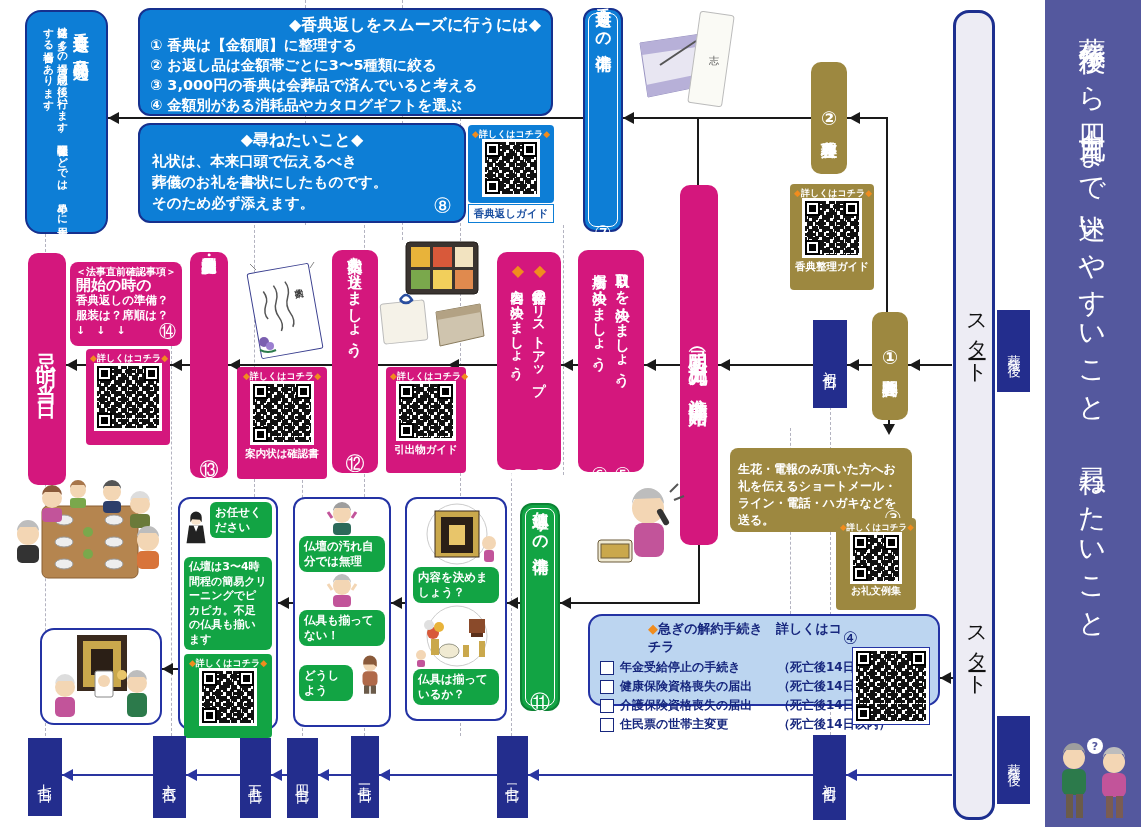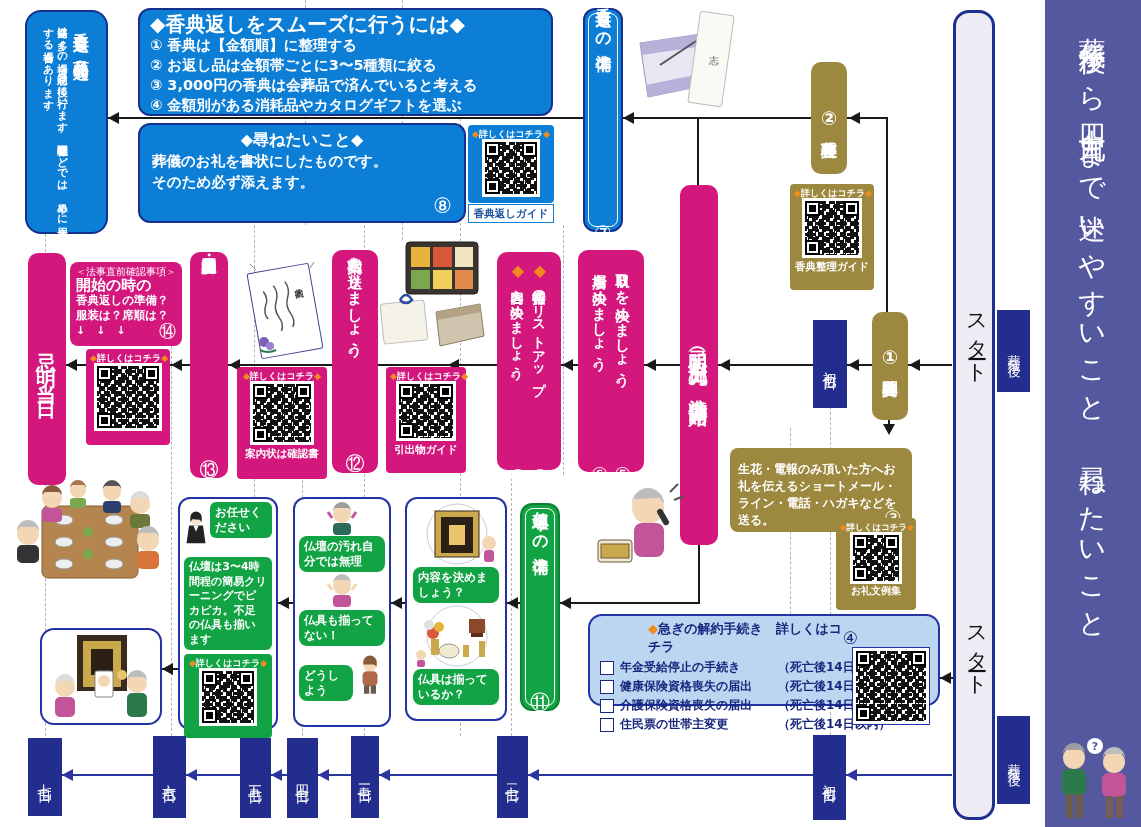--- a/index.html
+++ b/index.html
@@ -130,29 +130,30 @@
   <div class="abs vtext" style="left:963px;top:300px;height:110px;color:#111;font-size:21px;z-index:3">スタート</div>
   <div class="abs vtext" style="left:963px;top:612px;height:110px;color:#111;font-size:21px;z-index:3">スタート</div>
   <div class="bx navybx vtext vcenter" style="left:997px;top:310px;width:33px;height:82px;font-size:13px;letter-spacing:5px">
       <span>葬儀後</span>
     </div>
   <div class="bx navybx vtext vcenter" style="left:997px;top:716px;width:33px;height:88px;font-size:13px;letter-spacing:5px">
       <span>葬儀後</span>
     </div>
 
   <div class="bx blue" style="left:138px;top:8px;width:415px;height:108px;padding:4px 10px;">
-    <div style="text-align:left;font-size:20px;font-weight:bold;line-height:21px;">◆香典返しをスムーズに行うには◆</div>
+    <div style="text-align:right;font-size:16px;font-weight:bold;line-height:21px;">◆香典返しをスムーズに行うには◆</div>
     <div style="font-size:14.5px;font-weight:bold;line-height:20px;">① 香典は【金額順】に整理する</div>
     <div style="font-size:14.5px;font-weight:bold;line-height:20px;">② お返し品は金額帯ごとに3〜5種類に絞る</div>
     <div style="font-size:14.5px;font-weight:bold;line-height:20px;">③ 3,000円の香典は会葬品で済んでいると考える</div>
     <div style="font-size:14.5px;font-weight:bold;line-height:20px;">④ 金額別がある消耗品やカタログギフトを選ぶ</div>
   </div>
 
   <div class="bx blue" style="left:138px;top:123px;width:328px;height:100px;padding:4px 12px;">
     <div style="text-align:center;font-size:16px;font-weight:bold;line-height:22px;">◆尋ねたいこと◆</div>
+    <div style="font-size:14.5px;font-weight:bold;line-height:21px;">礼状は、本来口頭で伝えるべき</div>
     <div style="font-size:14.5px;font-weight:bold;line-height:21px;">葬儀のお礼を書状にしたものです。</div>
     <div style="font-size:14.5px;font-weight:bold;line-height:21px;">そのため必ず添えます。</div>
     <span style="position:absolute;right:12px;bottom:3px;font-size:21px;">⑧</span>
   </div>
 
   <div class="qrpanel blue2" style="left:468px;top:125px;width:86px;height:78px;">
     <div class="qrcta"><span class="odia">◆</span><span>詳しくはコチラ</span><span class="odia">◆</span></div>
     <div class="qr" style="width:52px;height:52px;">
         <div class="qf tl"></div>
         <div class="qf tr"></div>
@@ -318,21 +319,21 @@
       <span style="font-size:14.5px;font-weight:bold;">参列者・注文品最終確認</span>
       <span class="cnum">⑬</span>
     </div>
   </div>
 
   <div class="bx pink vcenter" style="left:28px;top:253px;width:38px;height:232px;">
     <div class="vtext" style="font-size:20px;font-weight:bold;letter-spacing:16px;">忌明当日</div>
   </div>
 
   <div class="bx pink" style="left:70px;top:262px;width:112px;height:84px;border-radius:8px;padding:3px 6px;">
-    <div style="font-size:10px;font-weight:normal;text-align:center;line-height:13px;">＜法事直前確認事項＞</div>
+    <div style="font-size:10px;font-weight:bold;text-align:center;line-height:13px;">＜法事直前確認事項＞</div>
     <div style="font-size:15px;font-weight:bold;line-height:15px;">開始の時の</div>
     <div style="font-size:11.5px;font-weight:bold;line-height:15px;">香典返しの準備？</div>
     <div style="font-size:11.5px;font-weight:bold;line-height:15px;">服装は？席順は？</div>
     <div style="display:flex;align-items:center;justify-content:space-between;line-height:16px;">
       <span style="font-size:11px;font-weight:bold;">↓　↓　↓</span>
       <span style="font-size:17px;">⑭</span>
     </div>
   </div>
 
   <div class="qrpanel pink2" style="left:86px;top:349px;width:84px;height:96px;">

